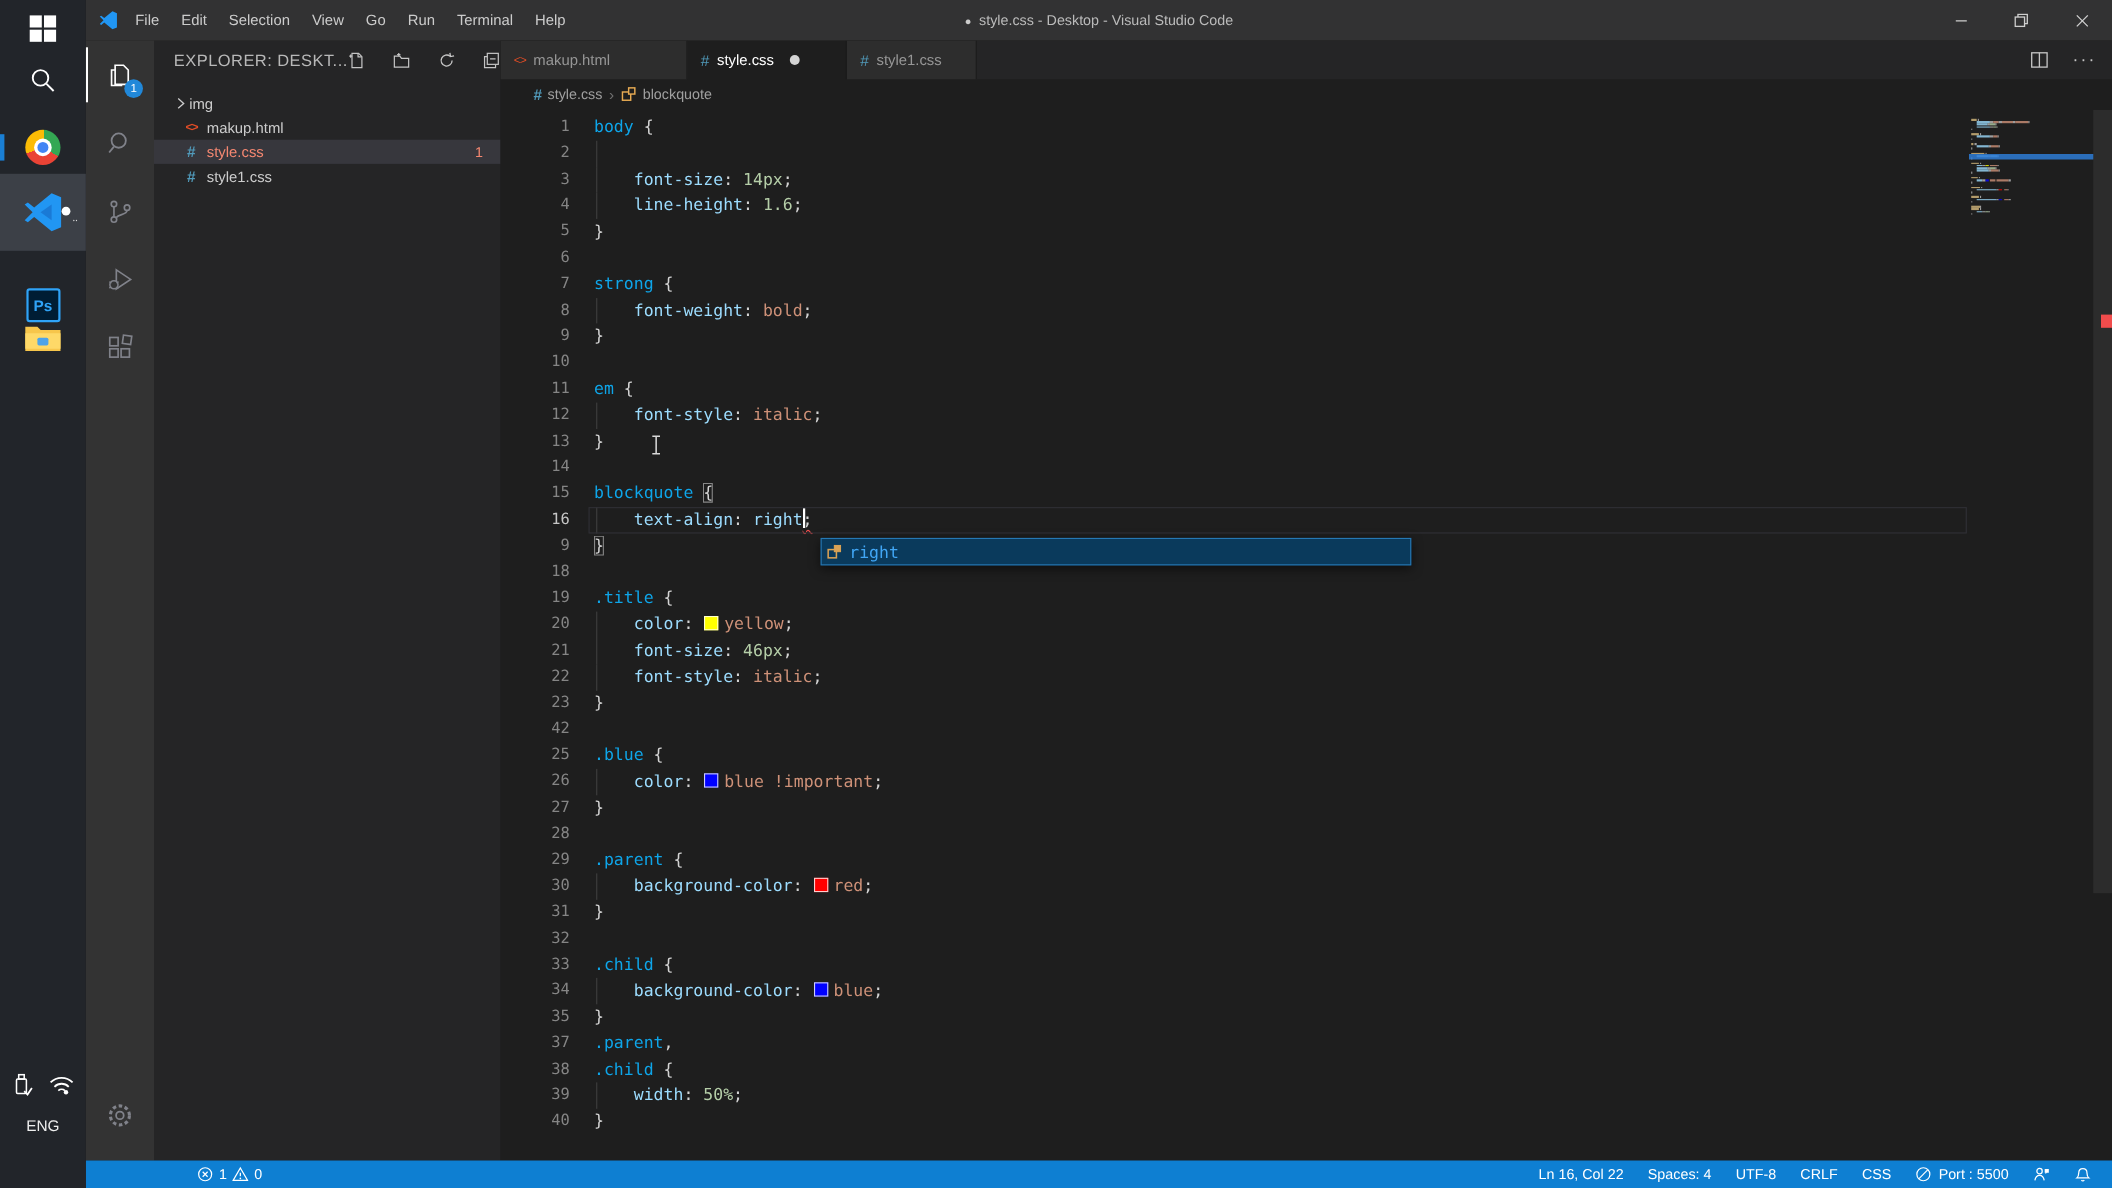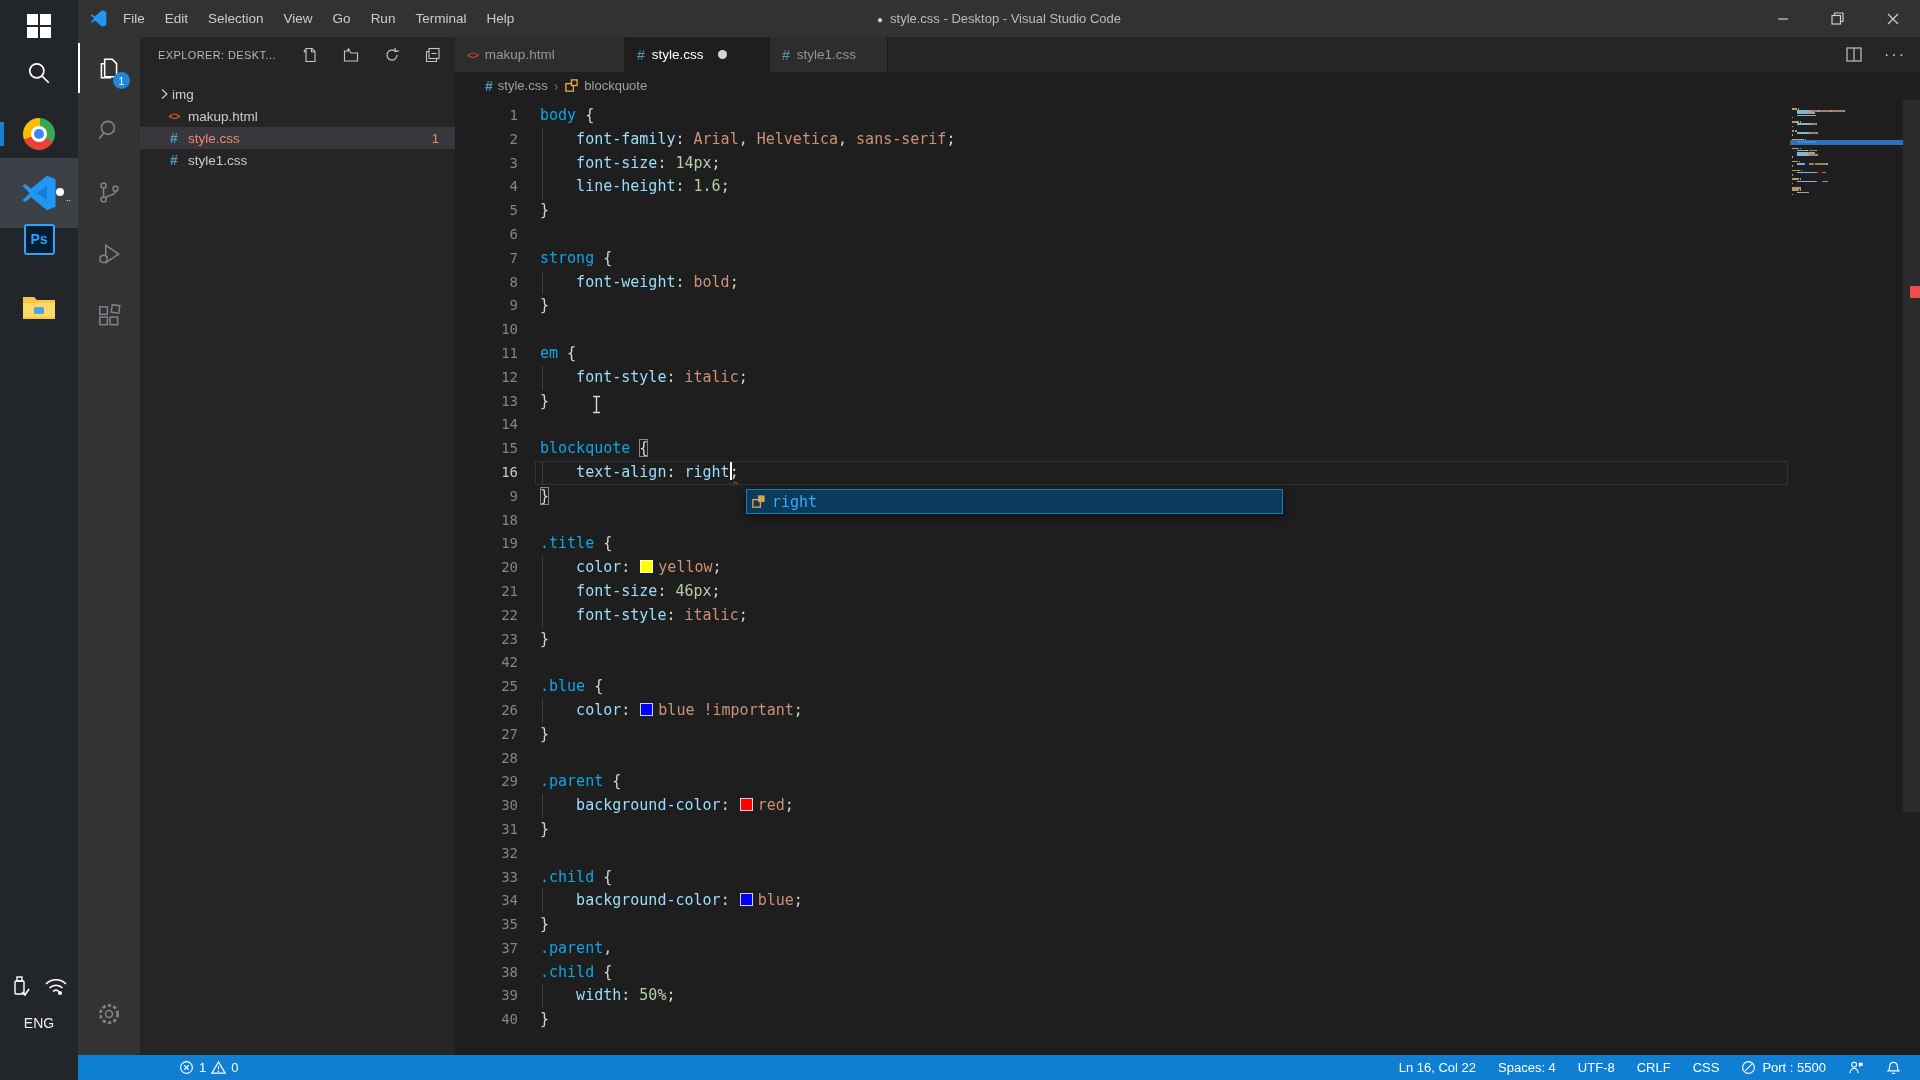--- a/index.html
+++ b/index.html
@@ -18,21 +18,21 @@
   .chrome-ball { width:32px; height:32px; border-radius:50%;
     background:conic-gradient(from 120deg, #ea4335 0deg 130deg, #fbbc05 130deg 245deg, #34a853 245deg 360deg); position:relative; }
   .chrome-ball::before { content:""; position:absolute; left:8px; top:8px; width:16px; height:16px; border-radius:50%; background:#fff; }
   .chrome-ball::after { content:""; position:absolute; left:11px; top:11px; width:10px; height:10px; border-radius:50%; background:#4285f4; }
   .tb-vscode { top:158px; height:70px; background:#3c4047; }
   .tb-indicator { position:absolute; left:0; width:4px; background:#1a7fd4; }
   .ind-chrome { top:122px; height:24px; }
   .ind-vscode { top:160px; height:66px; }
   .tb-dot { position:absolute; left:56px; top:188px; width:8px; height:8px; border-radius:50%; background:#fff; }
   .tb-dots { position:absolute; left:66px; top:191px; color:#ddd; font-size:9px; letter-spacing:1px; }
-  .tb-ps { top:216px; height:46px; }
+  .tb-ps { top:247px; height:46px;align-items:flex-end; }
   .ps-badge { width:31px; height:31px; background:#001d34; border:2px solid #2fa3f7; border-radius:3px;
     color:#2fa3f7; font-weight:bold; font-size:14px; display:flex; align-items:center; justify-content:center; }
   .tb-folder { top:284px; height:46px; }
   .tb-usb { top:970px; height:34px; left:0; width:40px; }
   .tb-wifi { top:970px; height:34px; left:36px; width:40px; }
   .tb-lang { top:1008px; height:30px; color:#eee; font-size:14px; }
 
   
   .vswindow { position:absolute; left:78px; top:0; right:0; height:1080px; }
 
@@ -53,21 +53,21 @@
   .activitybar { width:62px; background:#333333; position:relative; flex:none; }
   .ab-item { position:relative; width:62px; height:62px; display:flex; align-items:center; justify-content:center; cursor:pointer; }
   .ab-item.active::before { content:""; position:absolute; left:0; top:6px; bottom:6px; width:2px; background:#ffffff; }
   .ab-badge { position:absolute; right:10px; bottom:10px; min-width:17px; height:17px; border-radius:9px; background:#2188d9;
     color:#fff; font-size:10.5px; display:flex; align-items:center; justify-content:center; }
   .ab-gear { position:absolute; bottom:10px; left:0; }
 
   
   .sidebar { width:315px; background:#252526; flex:none; position:relative; font-size:13.5px; color:#cccccc; }
   .sb-header { height:36px; display:flex; align-items:center; padding:0 14px 0 18px; }
-  .sb-title { font-size:11px; letter-spacing:.4px; color:#b8b8b8; white-space:nowrap; }
+  .sb-title { font-size:15px; letter-spacing:.4px; color:#b8b8b8; white-space:nowrap; }
   .sb-actions { margin-left:auto; display:flex; gap:25px; }
   .sb-actions span { cursor:pointer; display:flex; }
   .tree { margin-top:10px; }
   .tree-row { height:22px; display:flex; align-items:center; cursor:pointer; position:relative; }
   .tree-row.selected { background:#37373d; }
   .tree-row .chev { width:16px; margin-left:16px; display:flex; }
   .tree-row .ficon { width:16px; margin:0 6px 0 26px; font-weight:bold; text-align:center; }
   .ficon.html { color:#e44d26; font-size:11px; letter-spacing:-1px; }
   .ficon.css { color:#519aba; font-size:14px; }
   .tree-row .fname { }
@@ -378,21 +378,21 @@
               <rect x="2" y="6" width="8" height="8" fill="none" stroke="#e8ab53" stroke-width="1.4"></rect>
               <rect x="8" y="2" width="6" height="6" fill="#1e1e1e" stroke="#e8ab53" stroke-width="1.4"></rect>
             </svg>
             <span>blockquote</span>
           </span>
         </div>
 
         <div class="code-area">
           <div id="code-rows">
               <div class="code-line"><span class="ln">1</span><span class="lc"><span class="tk-s">body</span><span class="tk-p"> {</span></span></div>
-              <div class="code-line"><span class="ln">2</span><i class="iguide"></i><span class="lc"><span class="tk-k">    font-family</span><span class="tk-p">: </span><span class="tk-v">Arial</span><span class="tk-p">, </span><span class="tk-v">Helvetica</span><span class="tk-p">, </span><span class="tk-v">sans-serif</span><span class="tk-p">;</span></span></div>
+              <div class="code-line"><span class="ln">2</span><i class="iguide"></i></div>
               <div class="code-line"><span class="ln">3</span><i class="iguide"></i><span class="lc"><span class="tk-k">    font-size</span><span class="tk-p">: </span><span class="tk-n">14px</span><span class="tk-p">;</span></span></div>
               <div class="code-line"><span class="ln">4</span><i class="iguide"></i><span class="lc"><span class="tk-k">    line-height</span><span class="tk-p">: </span><span class="tk-n">1.6</span><span class="tk-p">;</span></span></div>
               <div class="code-line"><span class="ln">5</span><span class="lc"><span class="tk-p">}</span></span></div>
               <div class="code-line"><span class="ln">6</span><span class="lc"></span></div>
               <div class="code-line"><span class="ln">7</span><span class="lc"><span class="tk-s">strong</span><span class="tk-p"> {</span></span></div>
               <div class="code-line"><span class="ln">8</span><i class="iguide"></i><span class="lc"><span class="tk-k">    font-weight</span><span class="tk-p">: </span><span class="tk-v">bold</span><span class="tk-p">;</span></span></div>
               <div class="code-line"><span class="ln">9</span><span class="lc"><span class="tk-p">}</span></span></div>
               <div class="code-line"><span class="ln">10</span><span class="lc"></span></div>
               <div class="code-line"><span class="ln">11</span><span class="lc"><span class="tk-s">em</span><span class="tk-p"> {</span></span></div>
               <div class="code-line"><span class="ln">12</span><i class="iguide"></i><span class="lc"><span class="tk-k">    font-style</span><span class="tk-p">: </span><span class="tk-v">italic</span><span class="tk-p">;</span></span></div>

